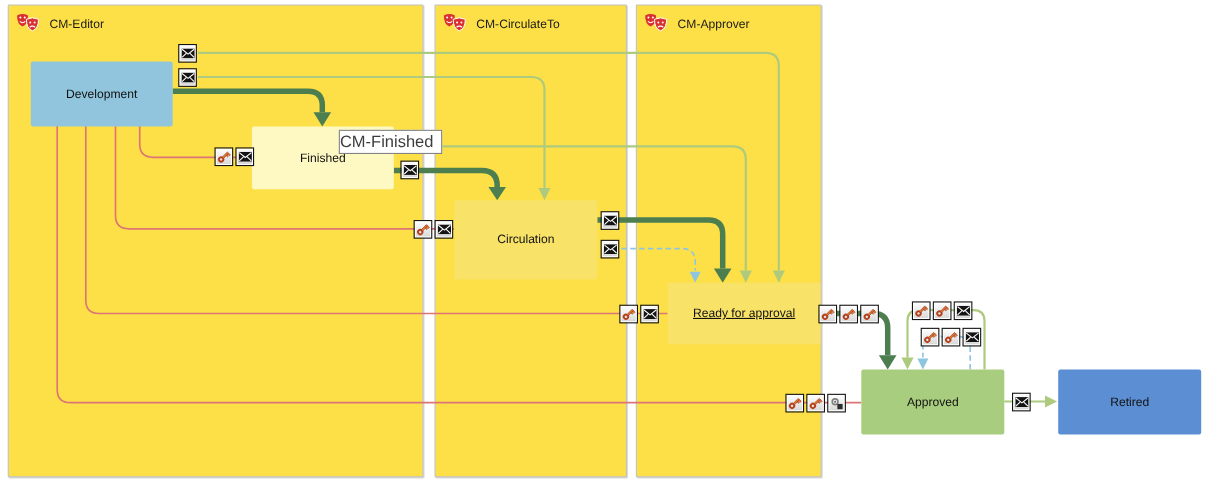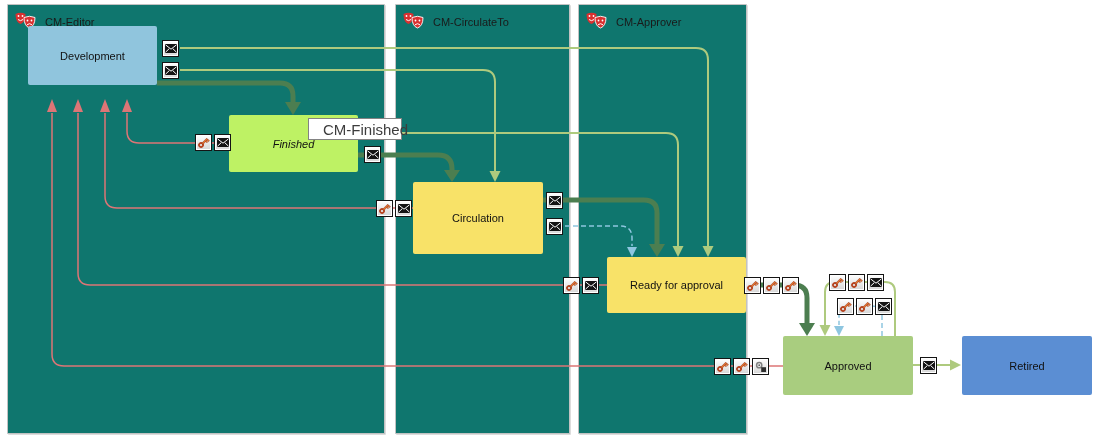--- a/index.html
+++ b/index.html
@@ -2,21 +2,21 @@
 <html><head>
 <meta charset="utf-8">
 <style>
   html,body { margin:0; padding:0; background:#ffffff; }
   #canvas {
     position:relative; width:1115px; height:440px;
     font-family:"Liberation Sans", sans-serif;
     background:#ffffff; overflow:hidden;
   }
   .lane {
-    position:absolute; background:#0f766e;
+    position:absolute; background:#fde047;
     border:1px solid #c2c2c2; box-shadow:1px 1px 0 #dcdcdc;
     border-radius:1px;
   }
   .lane-header {
     position:absolute; left:6px; top:5px;
     display:flex; align-items:center; gap:7px;
   }
   .lane-label { font-size:11px; color:#1a1a1a; white-space:nowrap; }
   #connector-svg { position:absolute; left:0; top:0; z-index:2; }
   .state {
@@ -29,21 +29,21 @@
     width:17px; height:17px; box-sizing:border-box;
     border:1px solid #141414; background:linear-gradient(180deg,#ffffff 0%,#d6d6d6 100%);
     box-shadow:inset 0 0 0 1px #ffffff;
     display:flex; align-items:center; justify-content:center;
   }
   #tooltip {
     position:absolute; z-index:6;
     left:308px; top:118px; width:94px; height:22px; box-sizing:border-box;
     background:#ffffff; border:1px solid #838383;
     font-size:15px; color:#3d3d3d;
-    display:flex; align-items:center; padding-left:14px;
+    display:flex; align-items:center; padding-left:0;
     white-space:nowrap; overflow:visible;
   }
 </style>
 </head>
 <body>
 
 <div id="canvas">
   <div class="lane" style="left: 7px; top: 4px; width: 376px; height: 428px;">
       <div class="lane-header">
         <span><svg width="24" height="19" viewBox="0 0 24 19">
@@ -145,24 +145,24 @@
       <g>
         <path d="M607,285 H90 Q78,285 78,273 V113" fill="none" stroke="#dd7576" stroke-width="1.5"></path>
         <polygon points="73,112 83,112 78,99" fill="#dd7576"></polygon>
       </g>
       <g>
         <path d="M783,366 H64 Q52,366 52,354 V113" fill="none" stroke="#dd7576" stroke-width="1.5"></path>
         <polygon points="47,112 57,112 52,99" fill="#dd7576"></polygon>
       </g>
     </svg>
 
-<div class="state" style="left: 28px; top: 26px; width: 129px; height: 59px; background: rgb(144, 197, 221);">Development</div>
-    <div class="state" style="left: 229px; top: 115px; width: 129px; height: 57px; background: #bef264; font-style: italic;">Finished</div>
+<div class="state" style="left: 28px; top: 56px; width: 129px; height: 59px; background: rgb(144, 197, 221);">Development</div>
+    <div class="state" style="left: 229px; top: 115px; width: 129px; height: 57px; background: #fef9c3;">Finished</div>
     <div class="state" style="left: 413px; top: 182px; width: 130px; height: 72px; background: rgb(248, 226, 104);">Circulation</div>
-    <div class="state" style="left: 607px; top: 257px; width: 139px; height: 56px; background: rgb(248, 226, 104);">Ready for approval</div>
+    <div class="state" style="left: 607px; top: 257px; width: 139px; height: 56px; background: rgb(248, 226, 104); text-decoration: underline;">Ready for approval</div>
     <div class="state" style="left: 962px; top: 336px; width: 130px; height: 59px; background: rgb(91, 142, 211);">Retired</div>
     <div class="state" style="left: 783px; top: 336px; width: 130px; height: 59px; background: rgb(169, 205, 127);">Approved</div>
     <div class="icon-group" style="left: 162px; top: 40px;">
       <span class="icon-btn">
         <svg width="12" height="9" viewBox="0 0 12 9">
     <rect width="12" height="9" fill="#141414"></rect>
     <path d="M0.5,0.8 L6,5.2 L11.5,0.8 M0.5,8.2 L4.3,4.6 M11.5,8.2 L7.7,4.6" stroke="#fff" stroke-width="1" fill="none"></path>
         </svg>
       </span>
     </div>

